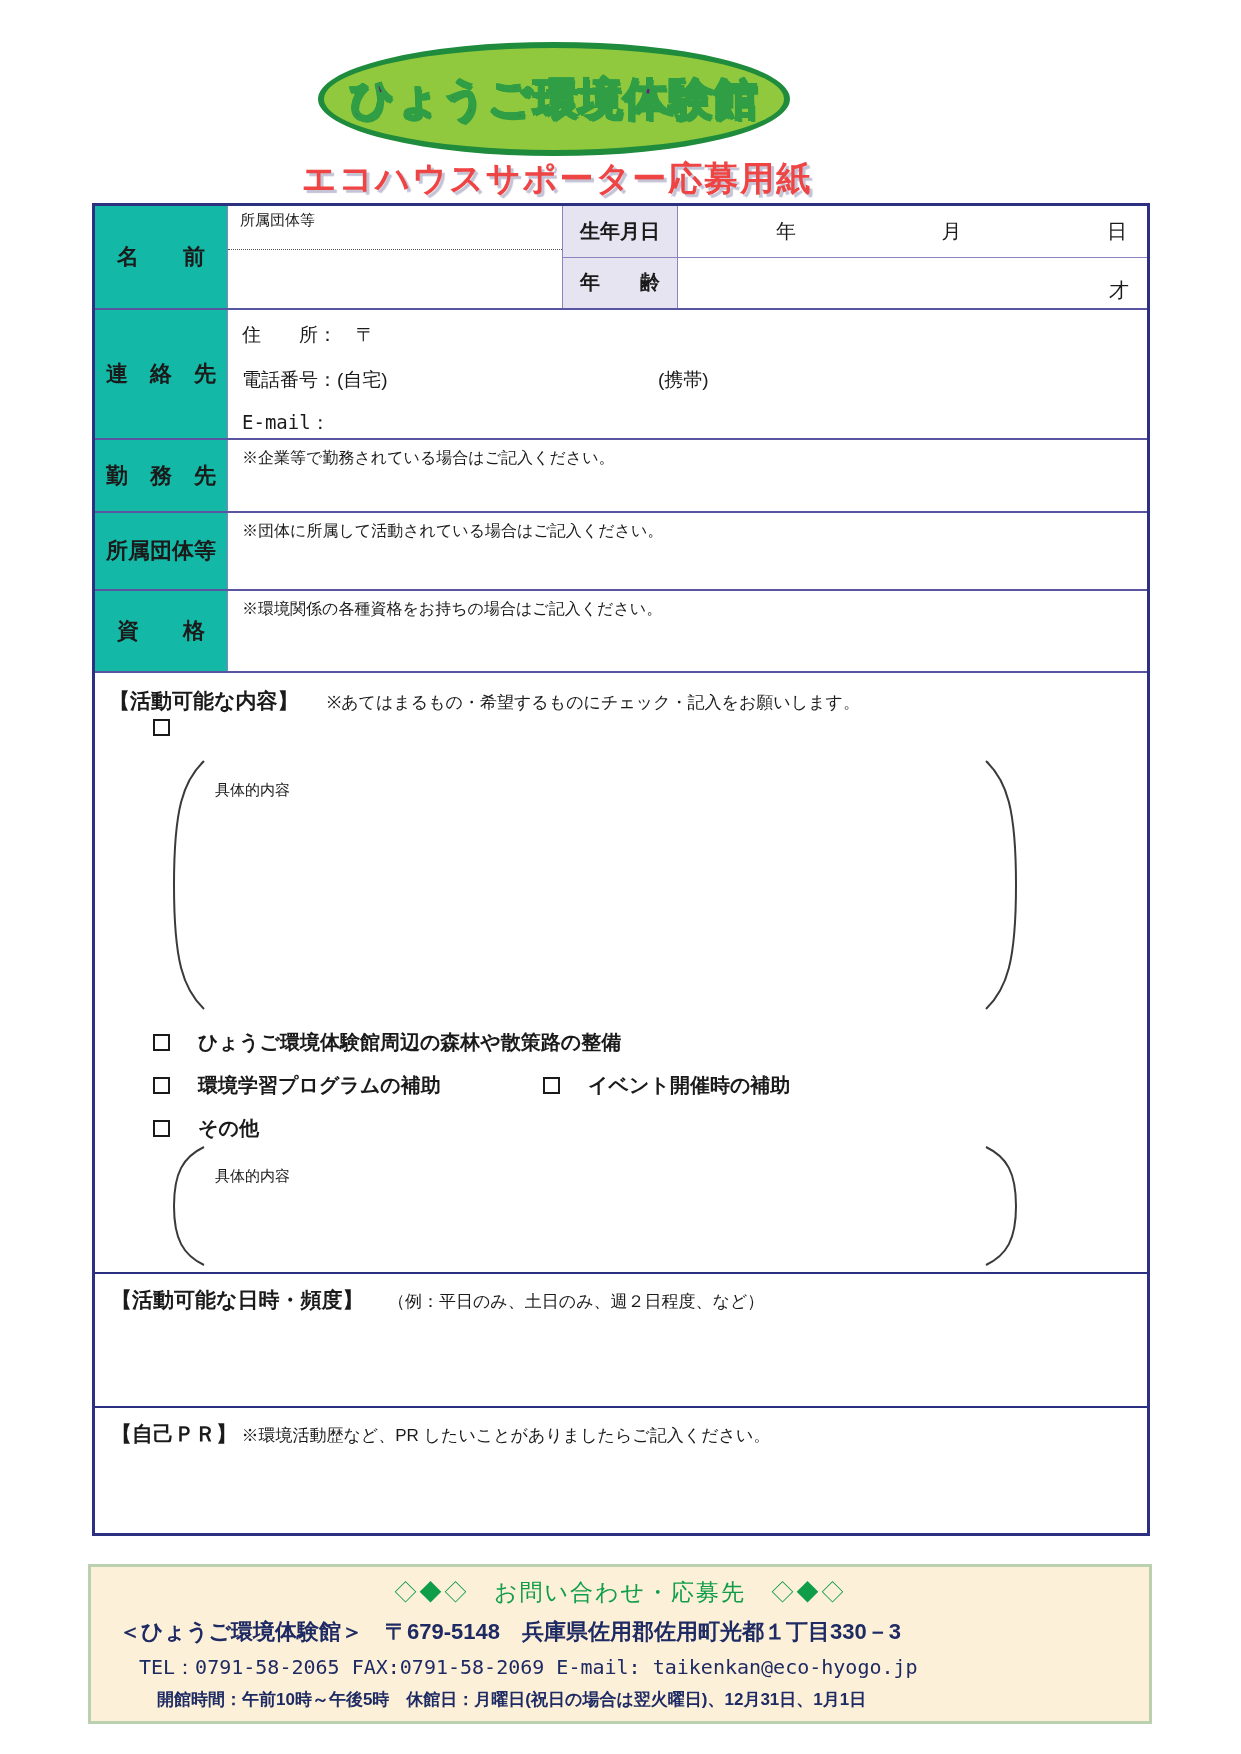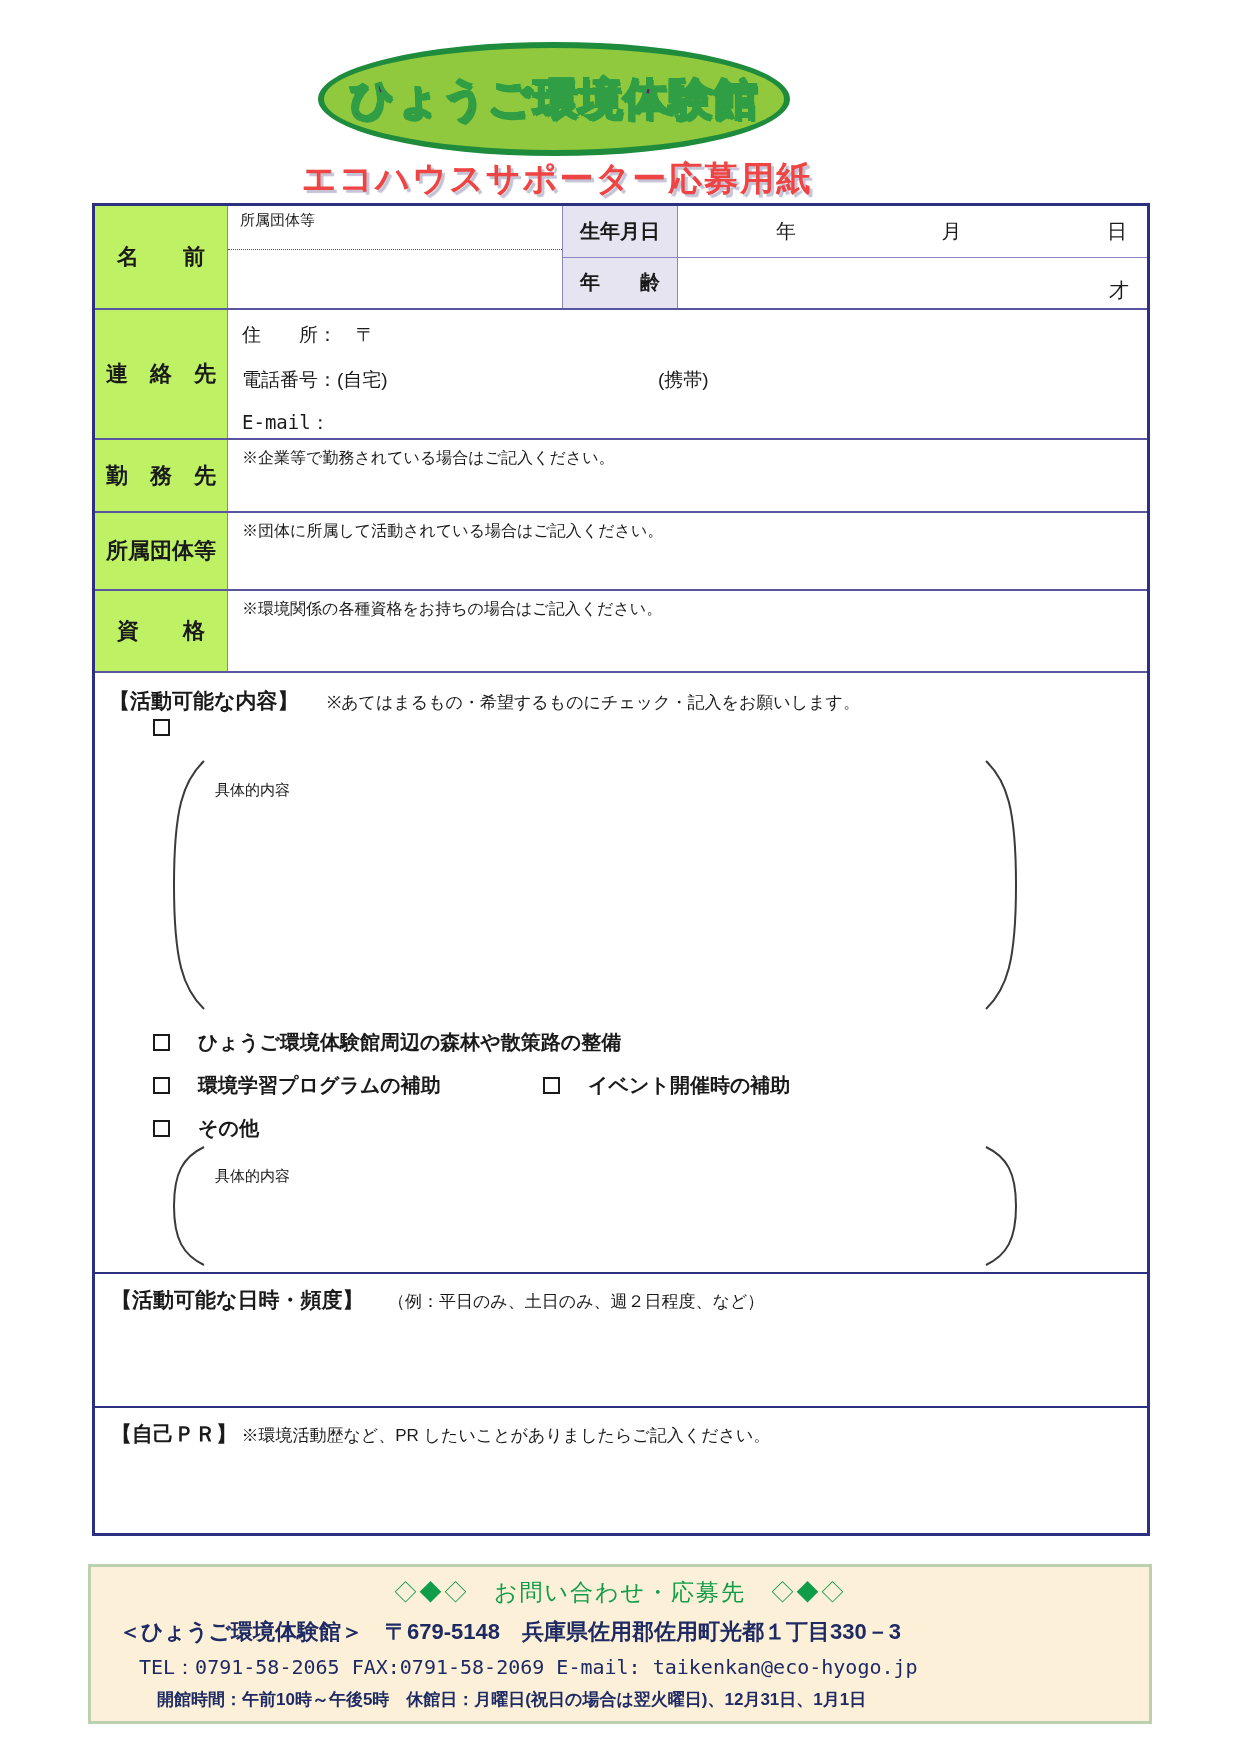--- a/index.html
+++ b/index.html
@@ -17,21 +17,21 @@
   
   .doc-title { position:absolute; left:92px; top:156px; width:930px; text-align:center;
                font-size:34px; font-weight:bold; color:#ef4444;
                text-shadow:3px 3px 1px #c3c3d6; letter-spacing:2px; }
 
   
   .form-table { position:absolute; left:92px; top:203px; width:1058px; height:1333px;
                 border:3px solid #2b3081; background:#ffffff; display:flex; flex-direction:column; }
   .row { display:flex; border-bottom:2px solid #5a55a0; position:relative; }
   .row:last-child { border-bottom:none; }
-  .hdr-cell { width:133px; background:#bef264; border-right:1px solid #8a85bf;
+  .hdr-cell { width:133px; background:#14b8a6; border-right:1px solid #8a85bf;
               display:flex; align-items:center; justify-content:center;
               font-size:22px; font-weight:bold; color:#1a1a1a; flex-shrink:0; }
   .content-cell { flex:1; position:relative; background:#ffffff; }
 
   
   .r1 { height:104px; }
   .furigana-cell { width:335px; border-right:1px solid #8a85bf; position:relative; }
   .furigana-top { height:44px; border-bottom:1px dotted #555; padding:5px 0 0 12px;
                   font-size:15px; color:#1a1a1a; }
   .r1-right { flex:1; display:flex; flex-direction:column; }

